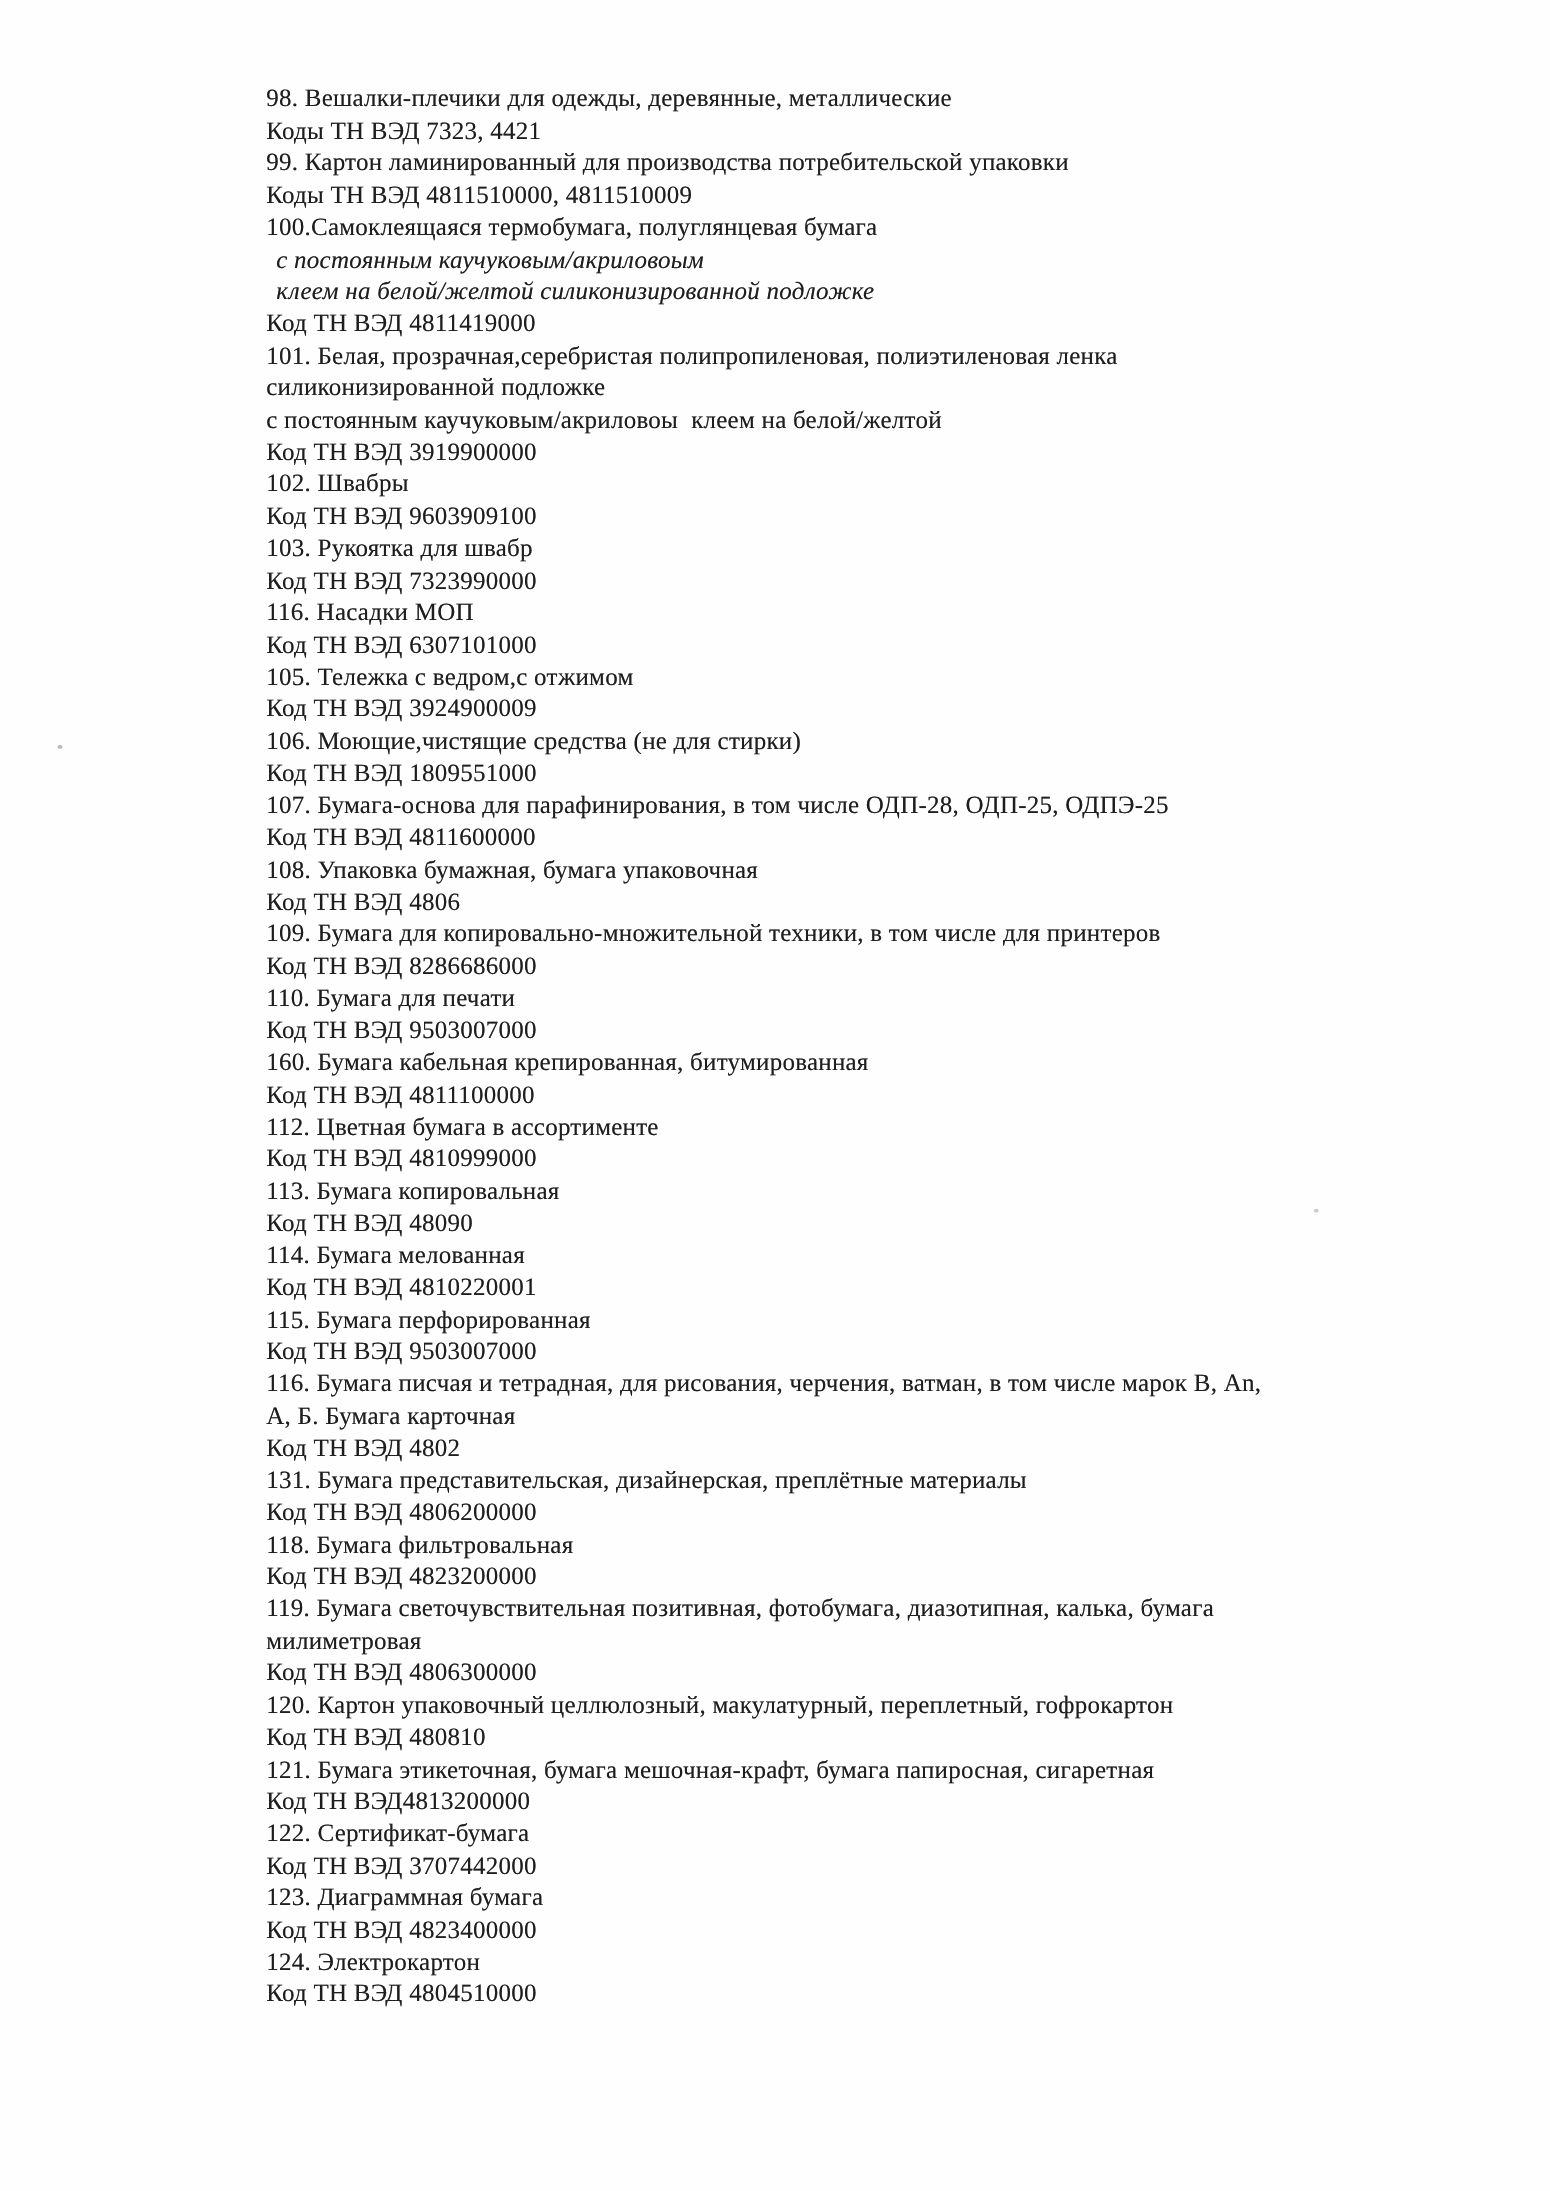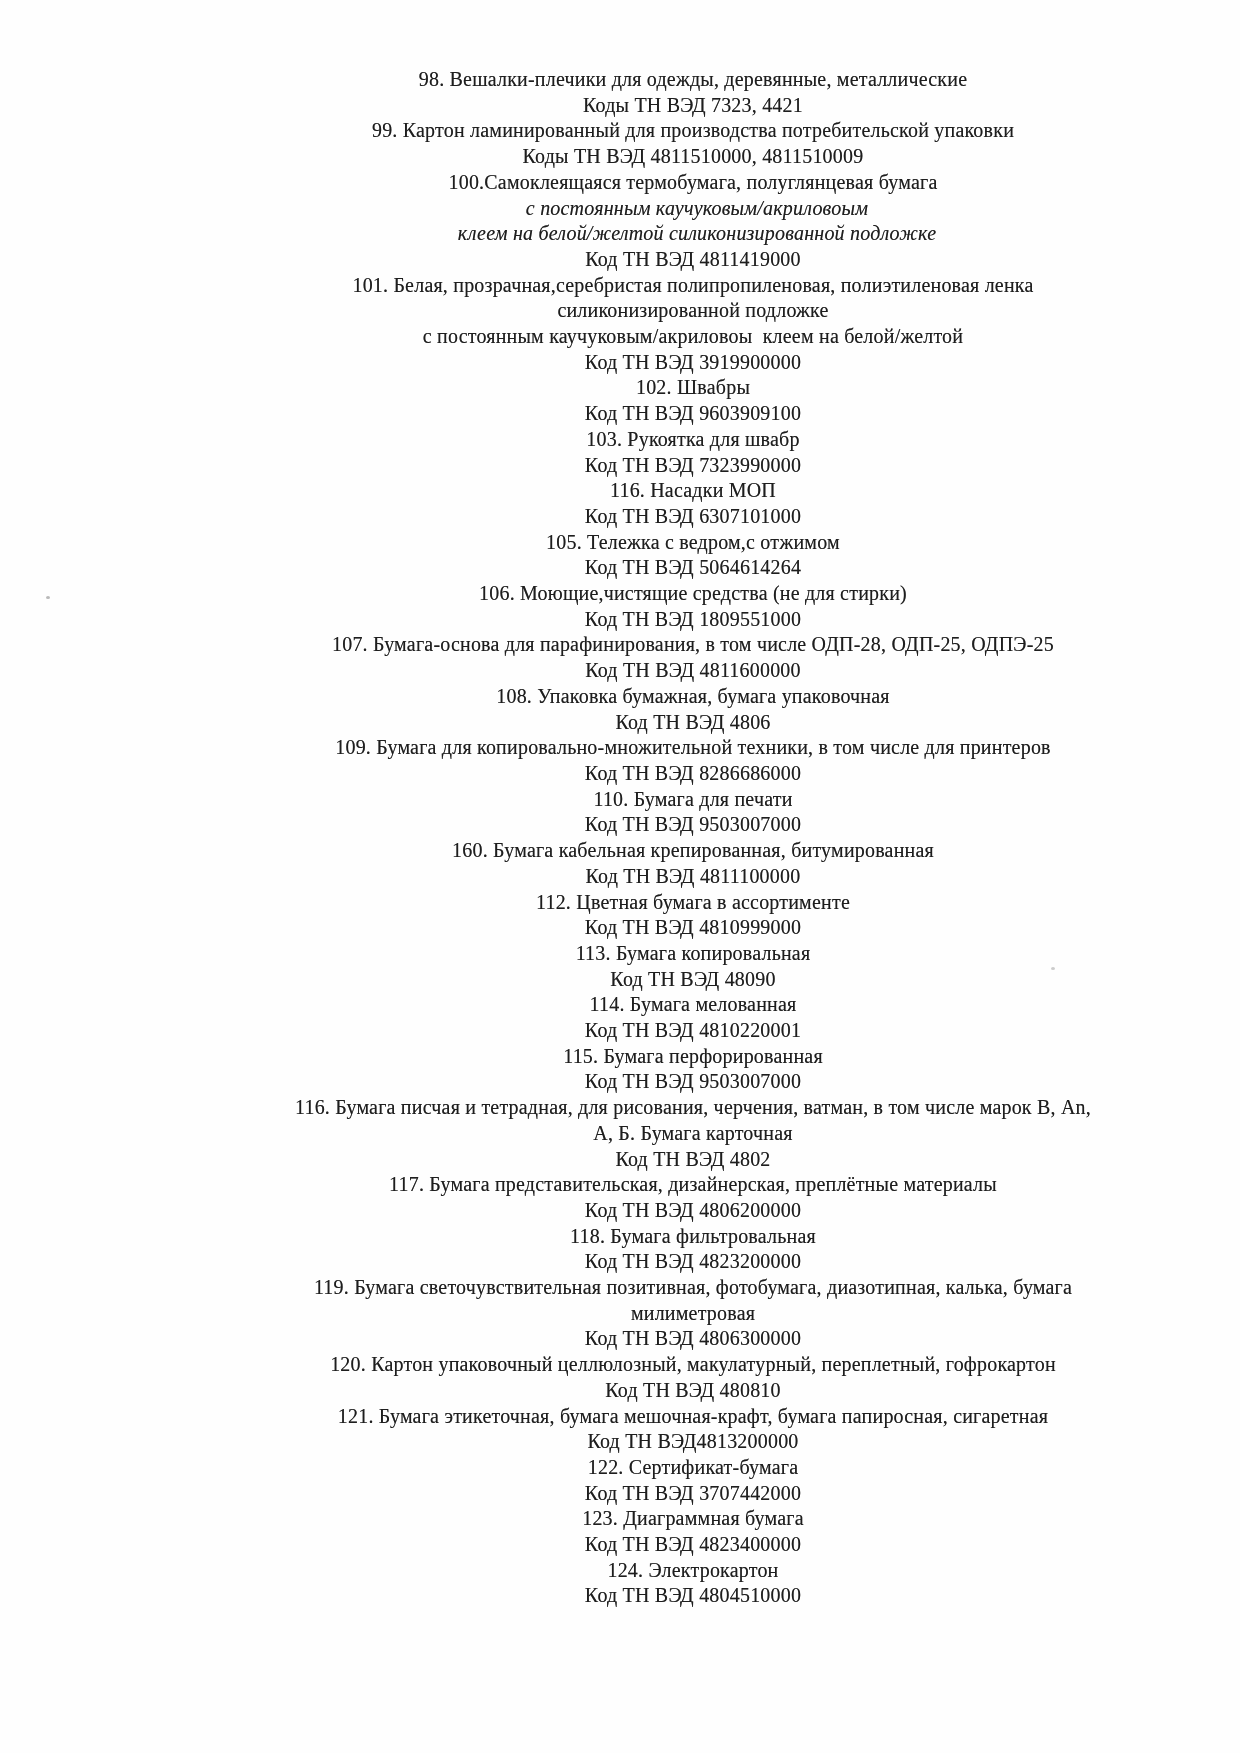--- a/index.html
+++ b/index.html
@@ -27,21 +27,20 @@
     color: #1e1e1e;
     font-size: 20px;
     line-height: 25.7px;
     letter-spacing: 0.2px;
     
     text-shadow: 0 0 0.4px rgba(30,30,30,0.55);
   }
   .line {
     white-space: pre-wrap;
     min-height: 25.7px;
-    text-align: center;
   }
   .line.indent {
     padding-left: 8px;
     font-style: italic;
   }
   .speck {
     position: absolute;
     border-radius: 50%;
     background: #b9b9b9;
   }
@@ -76,21 +75,21 @@
       <div class="line">силиконизированной подложке</div>
       <div class="line">с постоянным каучуковым/акриловоы  клеем на белой/желтой</div>
       <div class="line">Код ТН ВЭД 3919900000</div>
       <div class="line">102. Швабры</div>
       <div class="line">Код ТН ВЭД 9603909100</div>
       <div class="line">103. Рукоятка для швабр</div>
       <div class="line">Код ТН ВЭД 7323990000</div>
       <div class="line">116. Насадки МОП</div>
       <div class="line">Код ТН ВЭД 6307101000</div>
       <div class="line">105. Тележка с ведром,с отжимом</div>
-      <div class="line">Код ТН ВЭД 5064614264</div>
+      <div class="line">Код ТН ВЭД 3924900009</div>
       <div class="line">106. Моющие,чистящие средства (не для стирки)</div>
       <div class="line">Код ТН ВЭД 1809551000</div>
       <div class="line">107. Бумага-основа для парафинирования, в том числе ОДП-28, ОДП-25, ОДПЭ-25</div>
       <div class="line">Код ТН ВЭД 4811600000</div>
       <div class="line">108. Упаковка бумажная, бумага упаковочная</div>
       <div class="line">Код ТН ВЭД 4806</div>
       <div class="line">109. Бумага для копировально-множительной техники, в том числе для принтеров</div>
       <div class="line">Код ТН ВЭД 8286686000</div>
       <div class="line">110. Бумага для печати</div>
       <div class="line">Код ТН ВЭД 9503007000</div>
@@ -100,21 +99,21 @@
       <div class="line">Код ТН ВЭД 4810999000</div>
       <div class="line">113. Бумага копировальная</div>
       <div class="line">Код ТН ВЭД 48090</div>
       <div class="line">114. Бумага мелованная</div>
       <div class="line">Код ТН ВЭД 4810220001</div>
       <div class="line">115. Бумага перфорированная</div>
       <div class="line">Код ТН ВЭД 9503007000</div>
       <div class="line">116. Бумага писчая и тетрадная, для рисования, черчения, ватман, в том числе марок В, Аn,</div>
       <div class="line">А, Б. Бумага карточная</div>
       <div class="line">Код ТН ВЭД 4802</div>
-      <div class="line">117. Бумага представительская, дизайнерская, преплётные материалы</div>
+      <div class="line">131. Бумага представительская, дизайнерская, преплётные материалы</div>
       <div class="line">Код ТН ВЭД 4806200000</div>
       <div class="line">118. Бумага фильтровальная</div>
       <div class="line">Код ТН ВЭД 4823200000</div>
       <div class="line">119. Бумага светочувствительная позитивная, фотобумага, диазотипная, калька, бумага</div>
       <div class="line">милиметровая</div>
       <div class="line">Код ТН ВЭД 4806300000</div>
       <div class="line">120. Картон упаковочный целлюлозный, макулатурный, переплетный, гофрокартон</div>
       <div class="line">Код ТН ВЭД 480810</div>
       <div class="line">121. Бумага этикеточная, бумага мешочная-крафт, бумага папиросная, сигаретная</div>
       <div class="line">Код ТН ВЭД4813200000</div>

